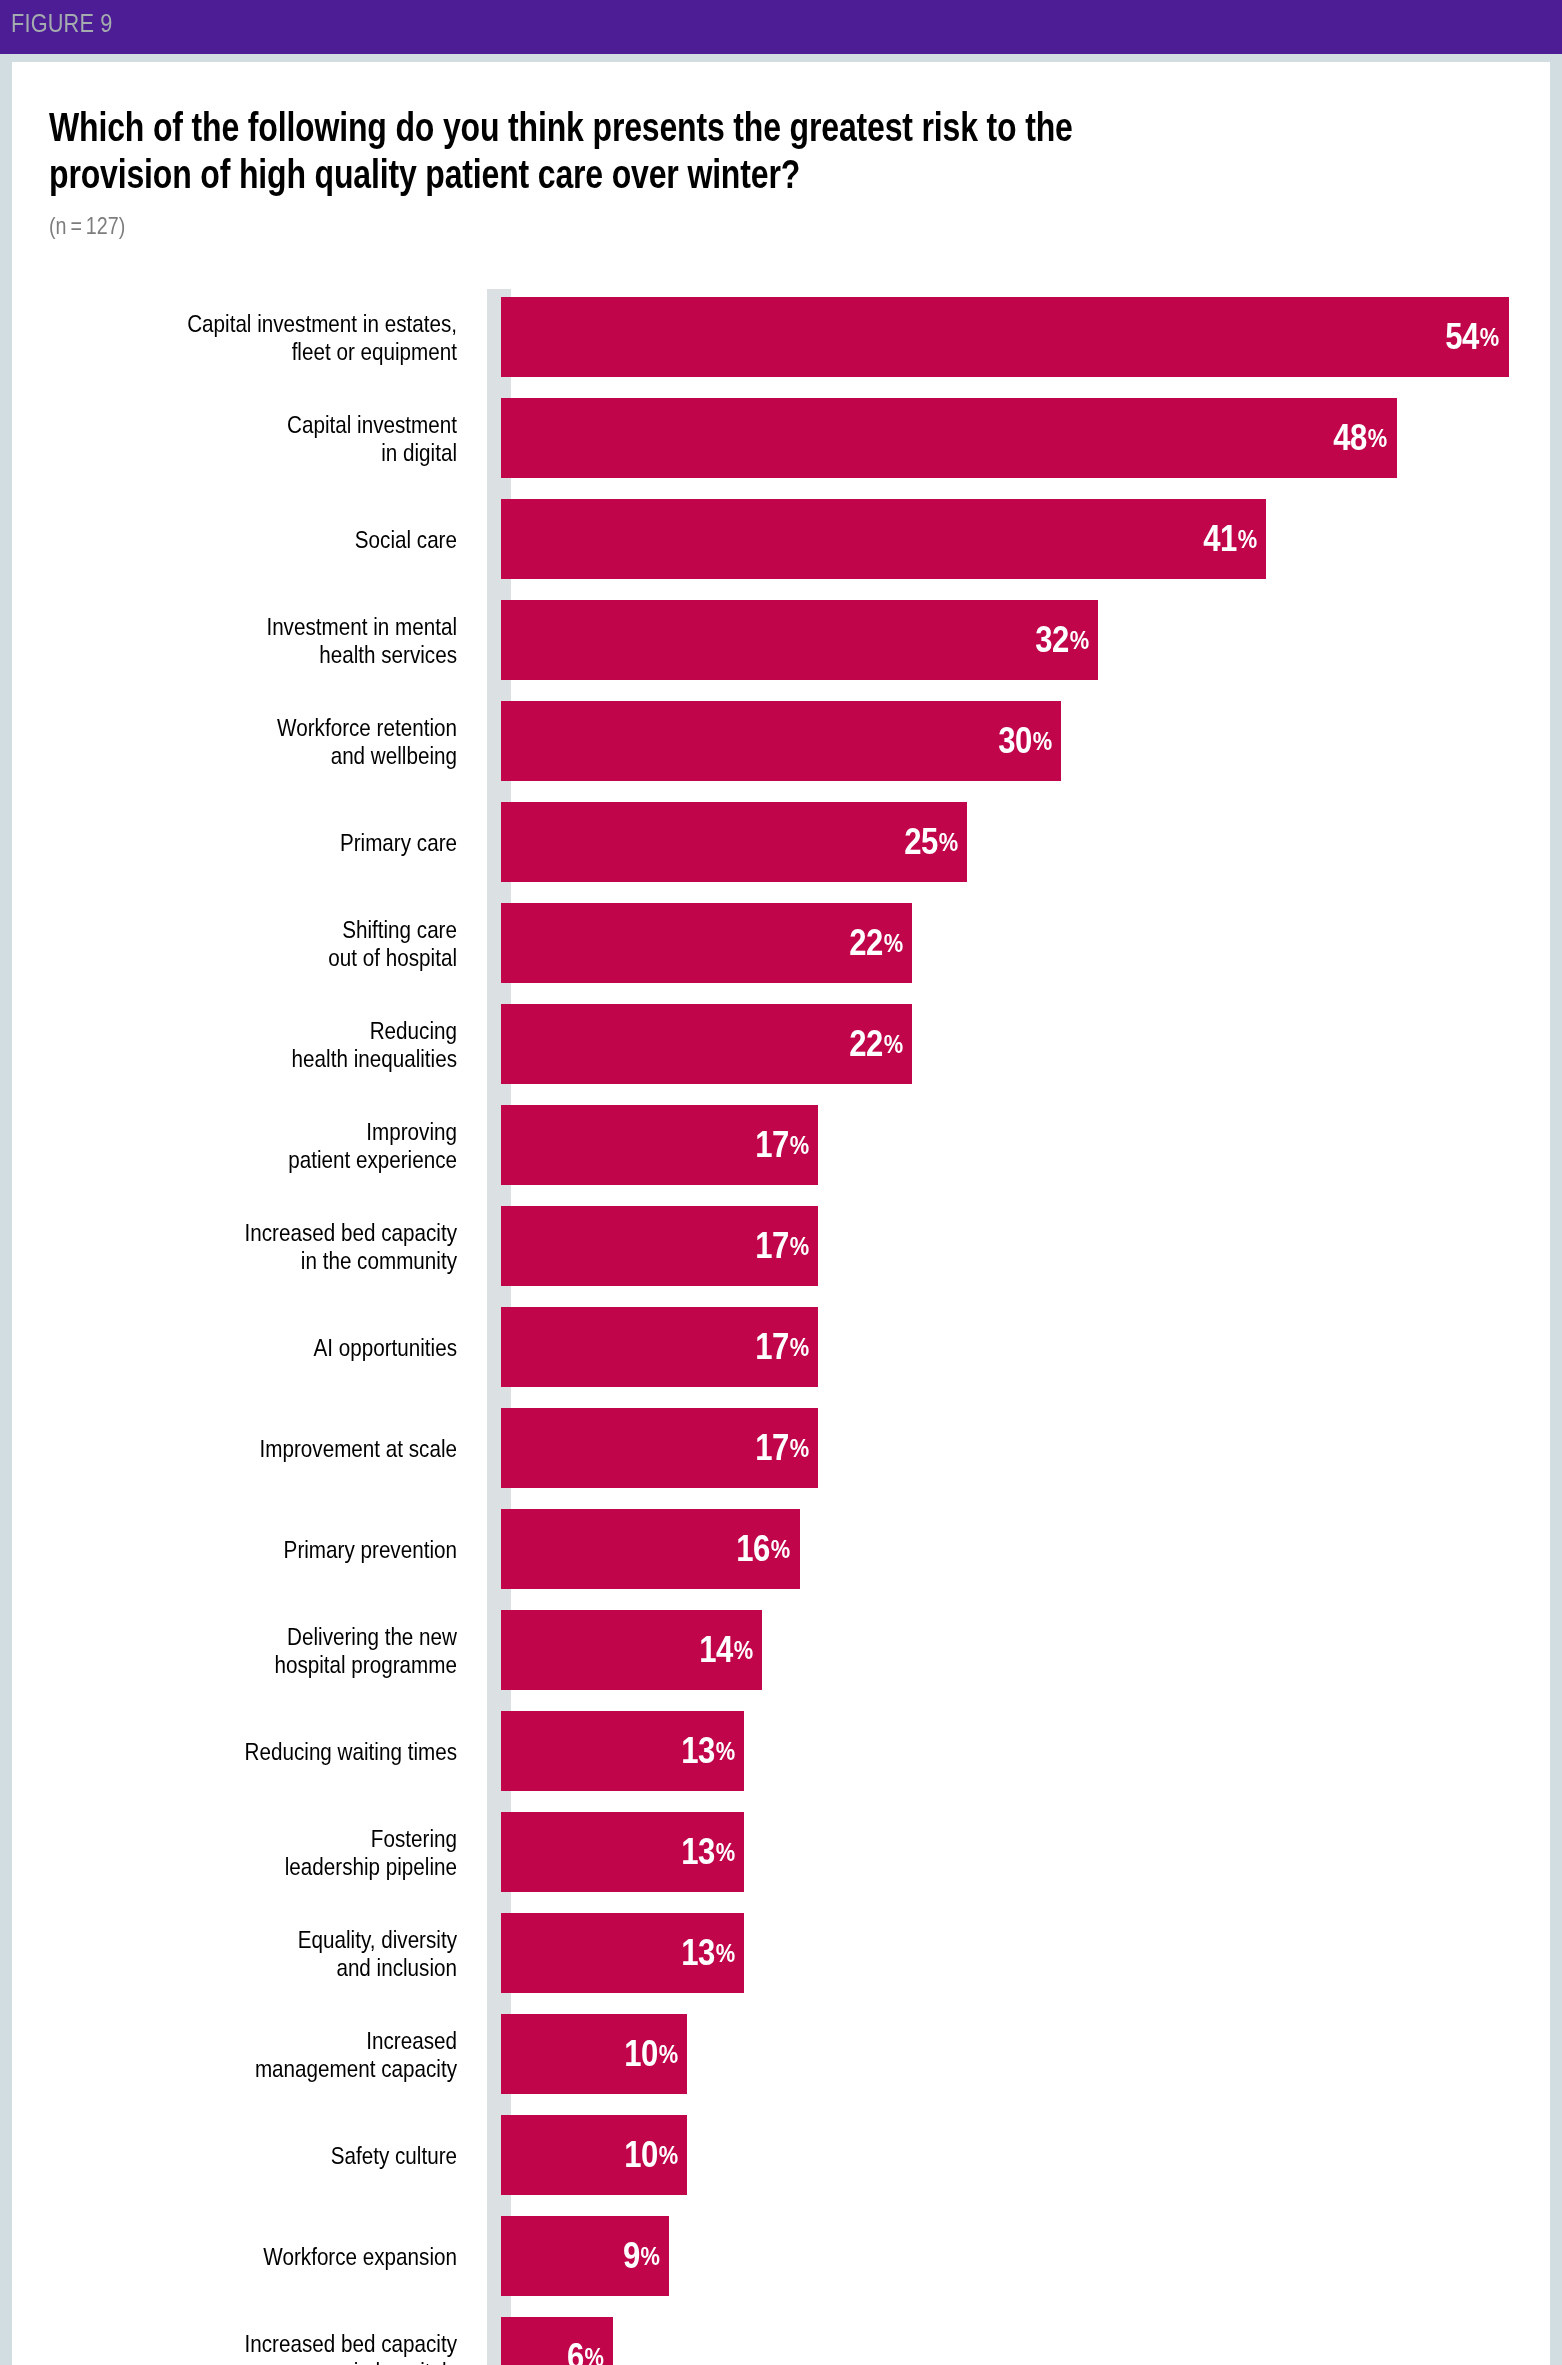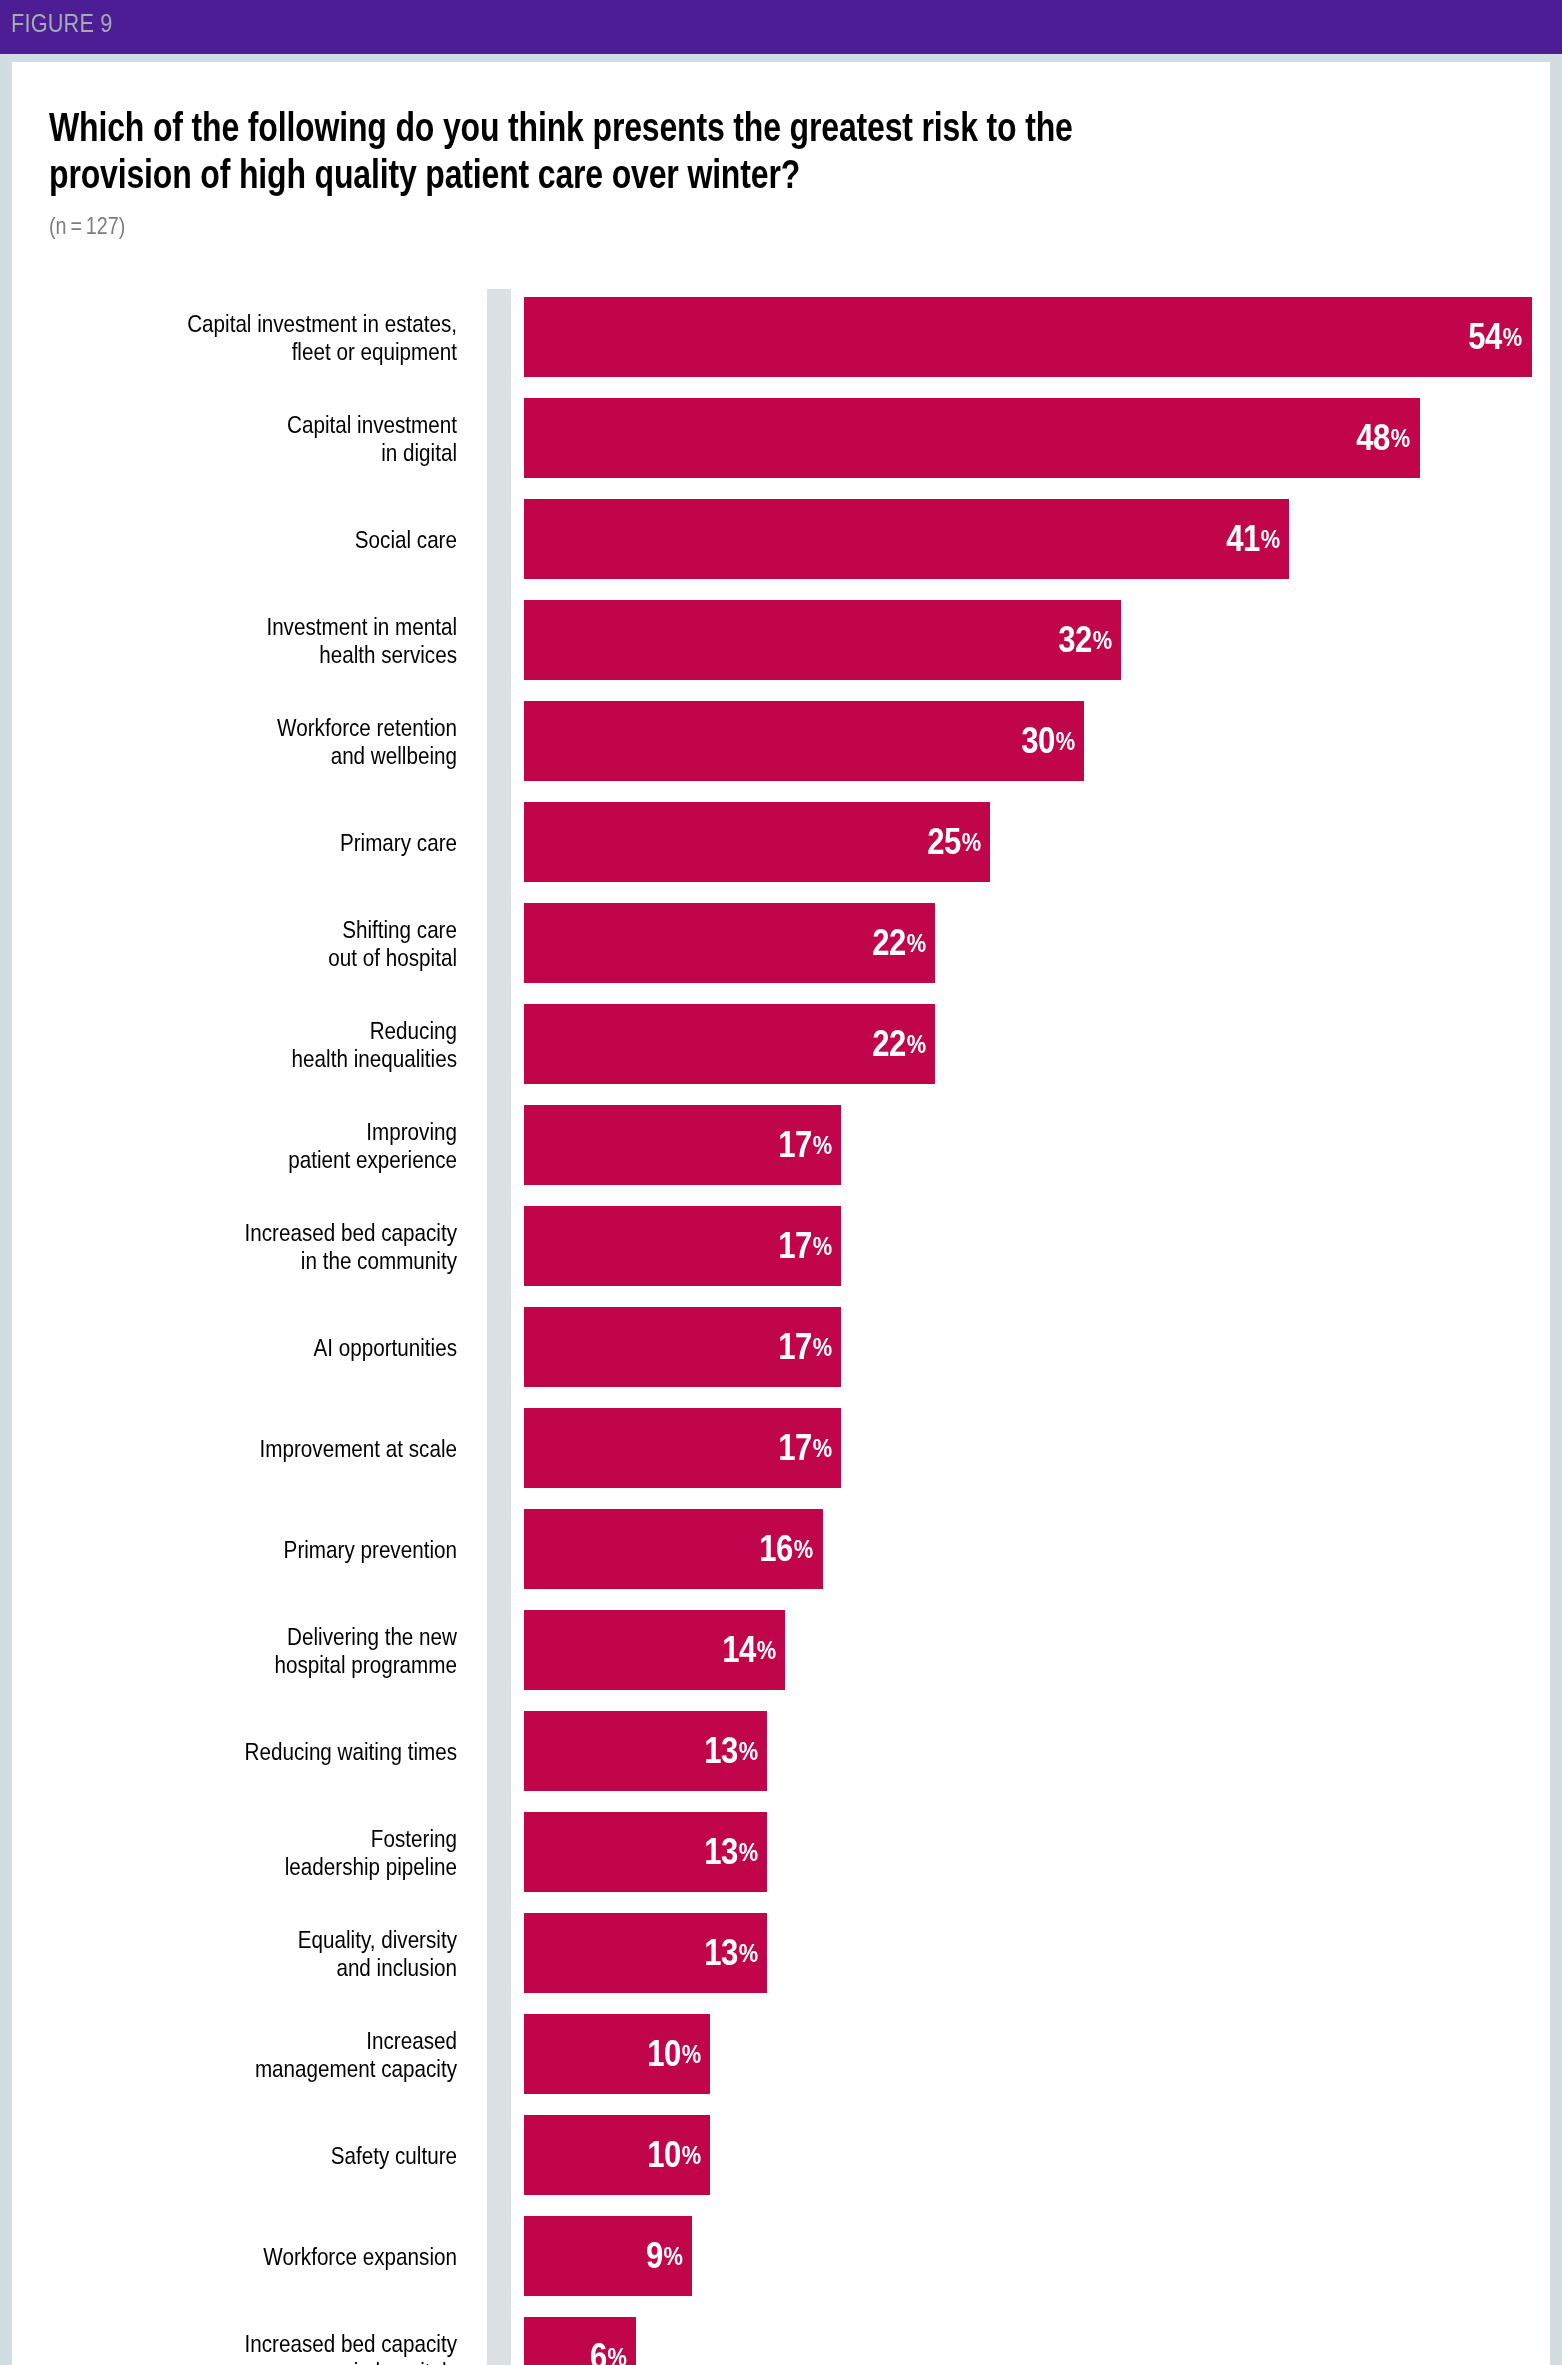--- a/index.html
+++ b/index.html
@@ -102,21 +102,21 @@
     font-size:24.6px;
     line-height:28px;
     color:#000000;
     transform:scaleX(0.84);
     transform-origin:right center;
     font-family:"Liberation Sans Narrow","Liberation Sans",sans-serif;
     white-space:pre-line;
   }
   .bar-track{
     position:absolute;
-    left:512px;
+    left:489px;
     top:10.4px;
     height:80px;
     width:1008px;
   }
   .bar{
     position:absolute;
     left:0;top:0;
     height:80px;
     background:#c0054a;
   }

